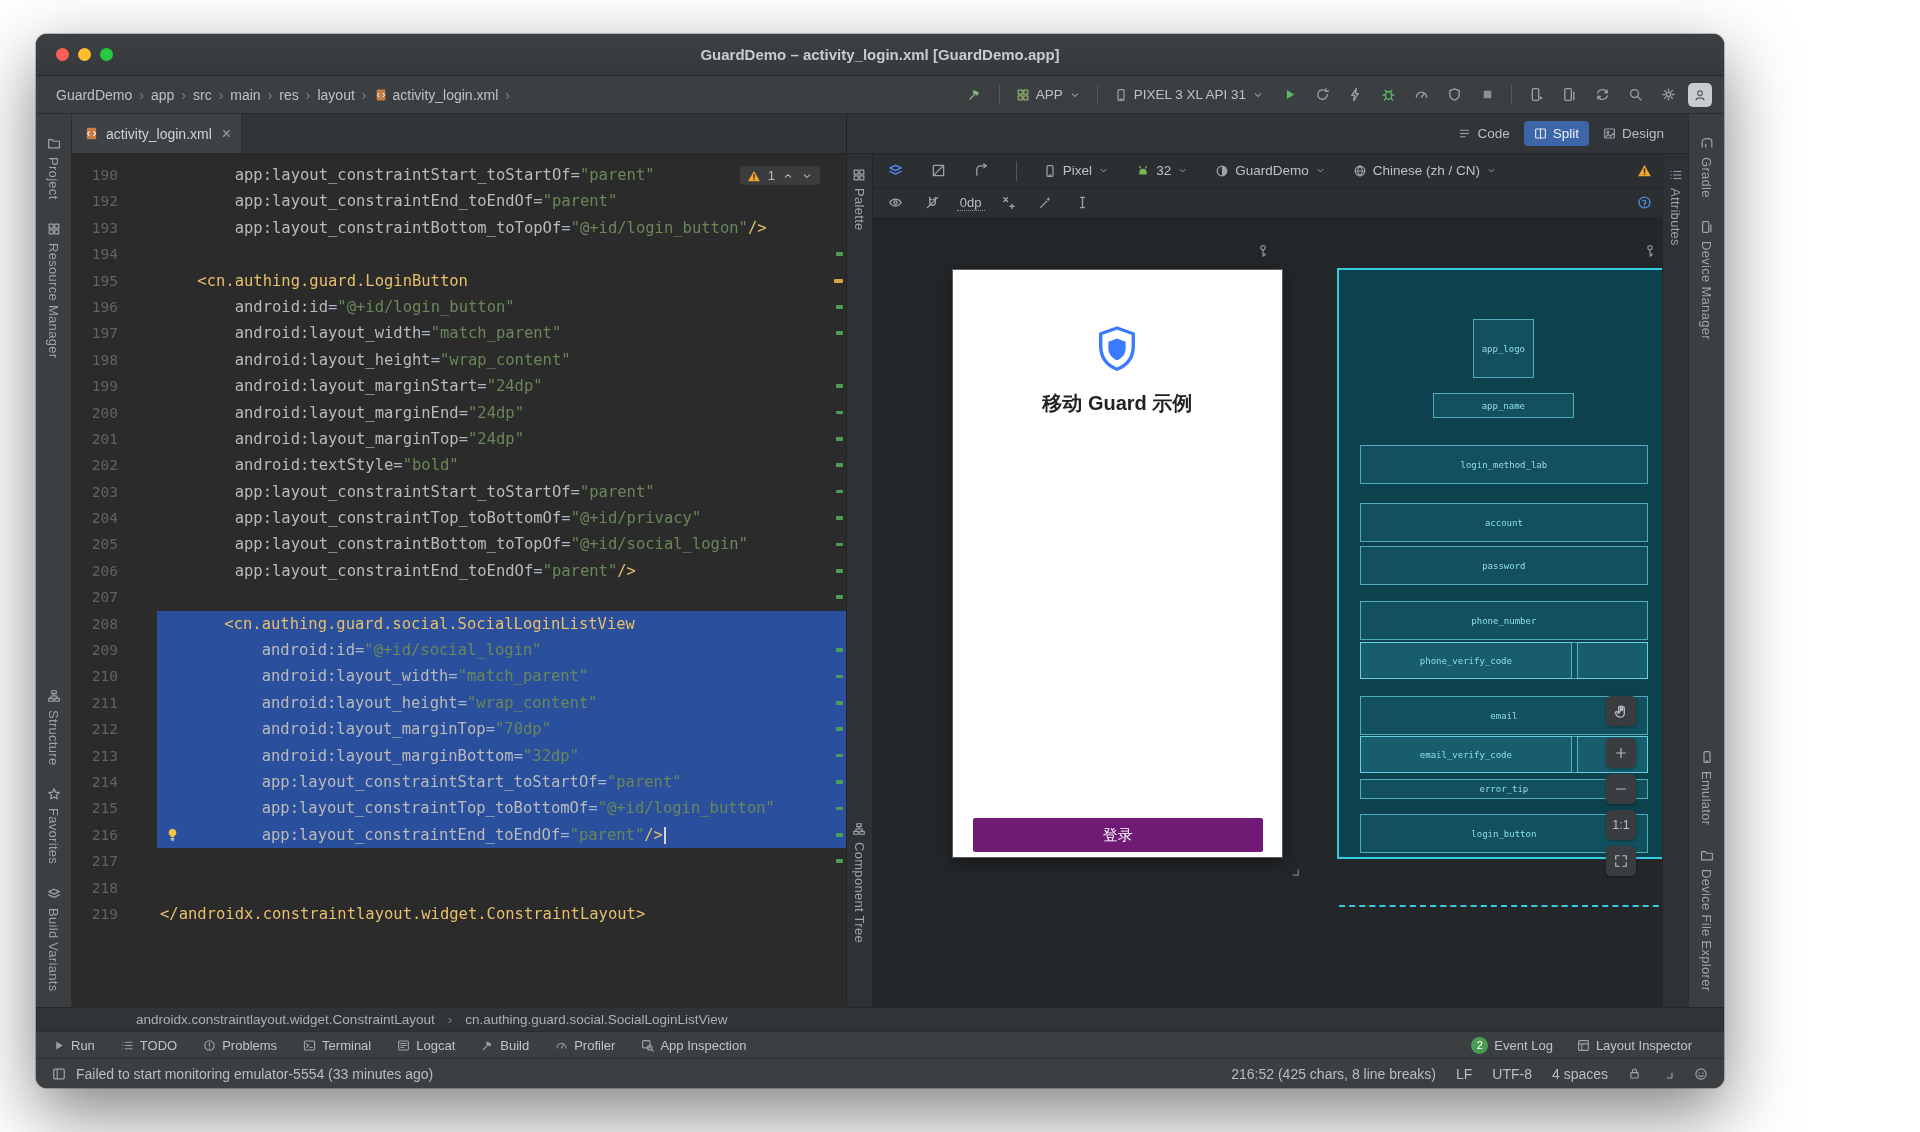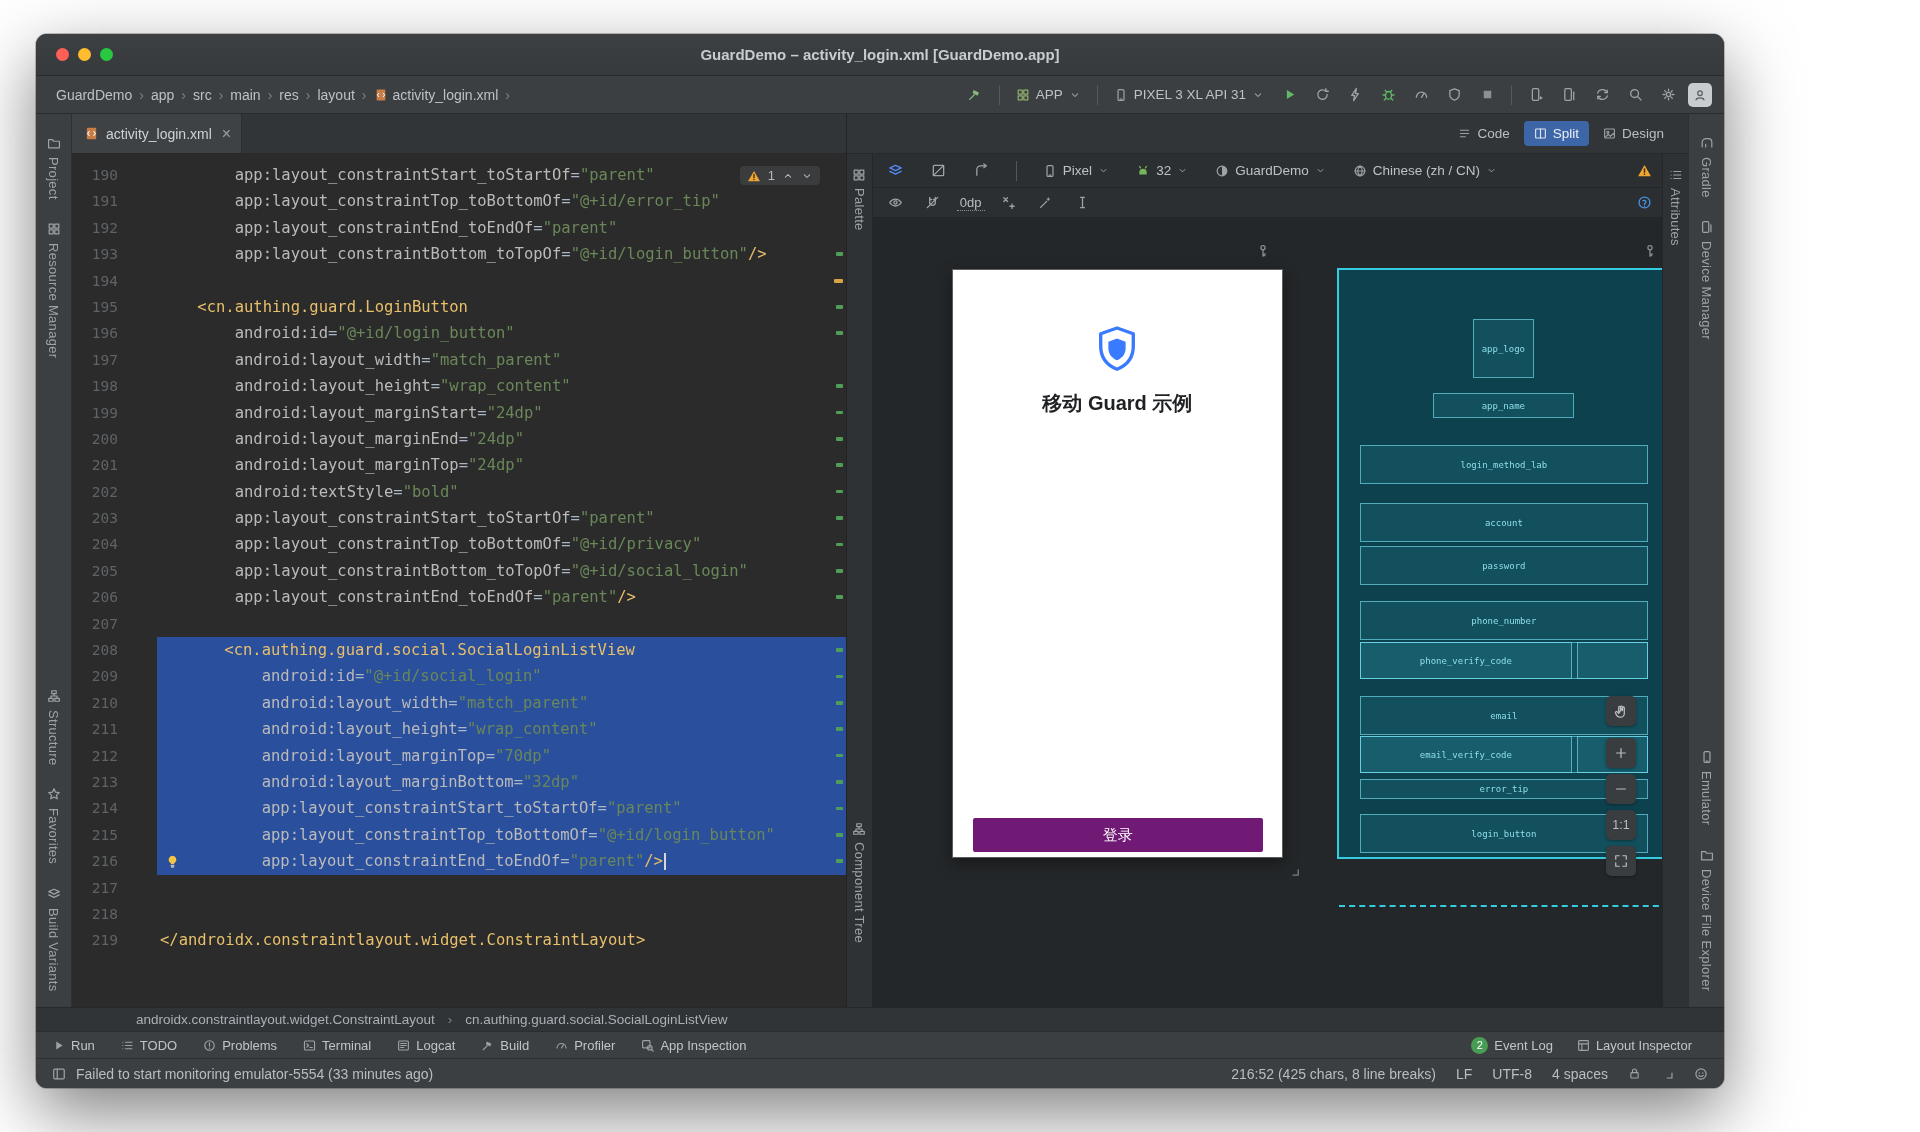--- a/index.html
+++ b/index.html
@@ -356,27 +356,20 @@
           <span class="close">×</span>
         </div>
       </div>
       <div class="code-area">
         <div id="code-lines">
             <div class="code-line">
               <span class="ln">190</span>
               <span class="rest">
                 <span class="gut"></span>
                 <span class="src"><span class="tk-a">        app:layout_constraintStart_toStartOf</span><span class="tk-p">=</span><span class="tk-s">"parent"</span></span>
-              </span>
-            </div>
-            <div class="code-line">
-              <span class="ln">191</span>
-              <span class="rest">
-                <span class="gut"></span>
-                <span class="src"><span class="tk-a">        app:layout_constraintTop_toBottomOf</span><span class="tk-p">=</span><span class="tk-s">"@+id/error_tip"</span></span>
               </span>
             </div>
             <div class="code-line">
               <span class="ln">192</span>
               <span class="rest">
                 <span class="gut"></span>
                 <span class="src"><span class="tk-a">        app:layout_constraintEnd_toEndOf</span><span class="tk-p">=</span><span class="tk-s">"parent"</span></span>
               </span>
             </div>
             <div class="code-line">

